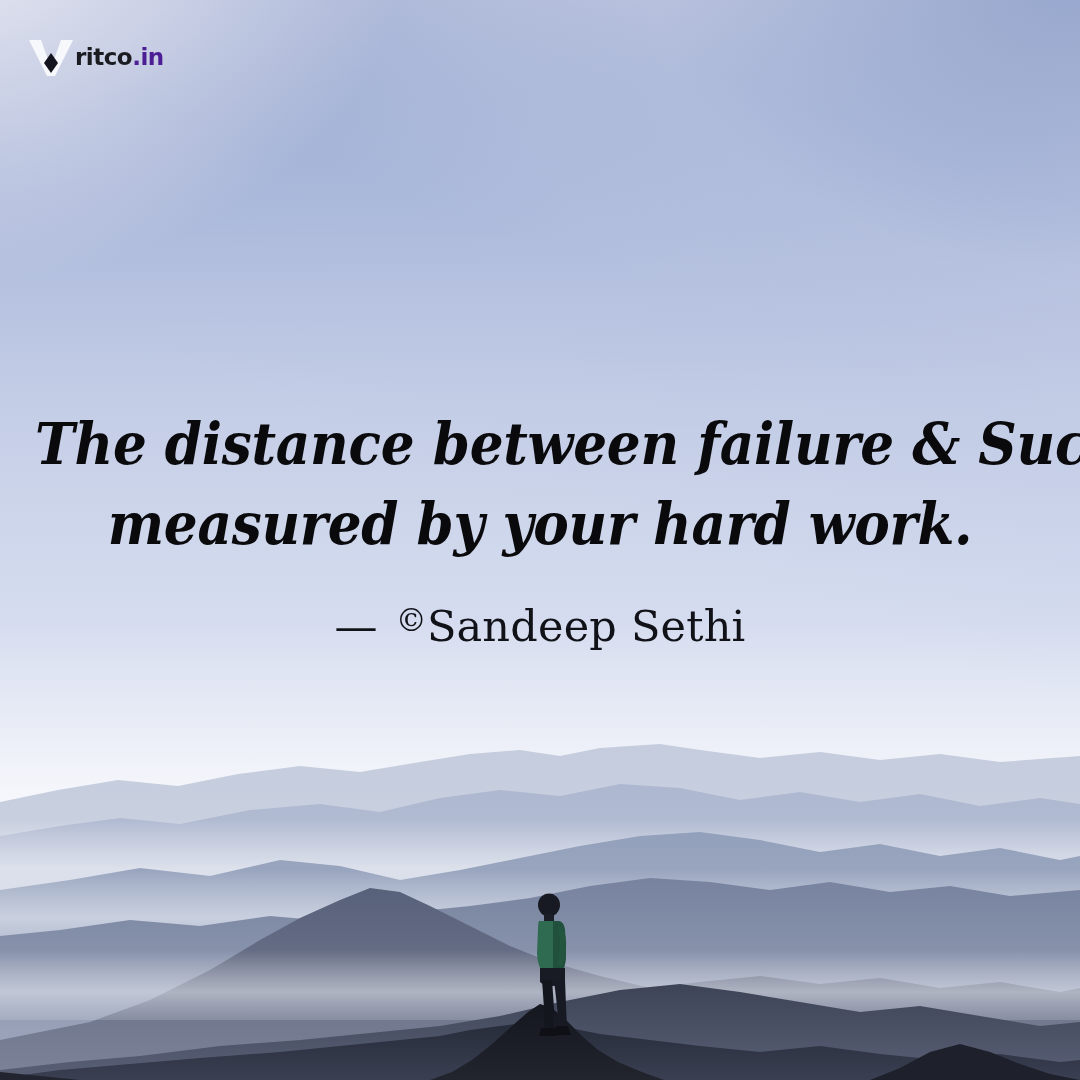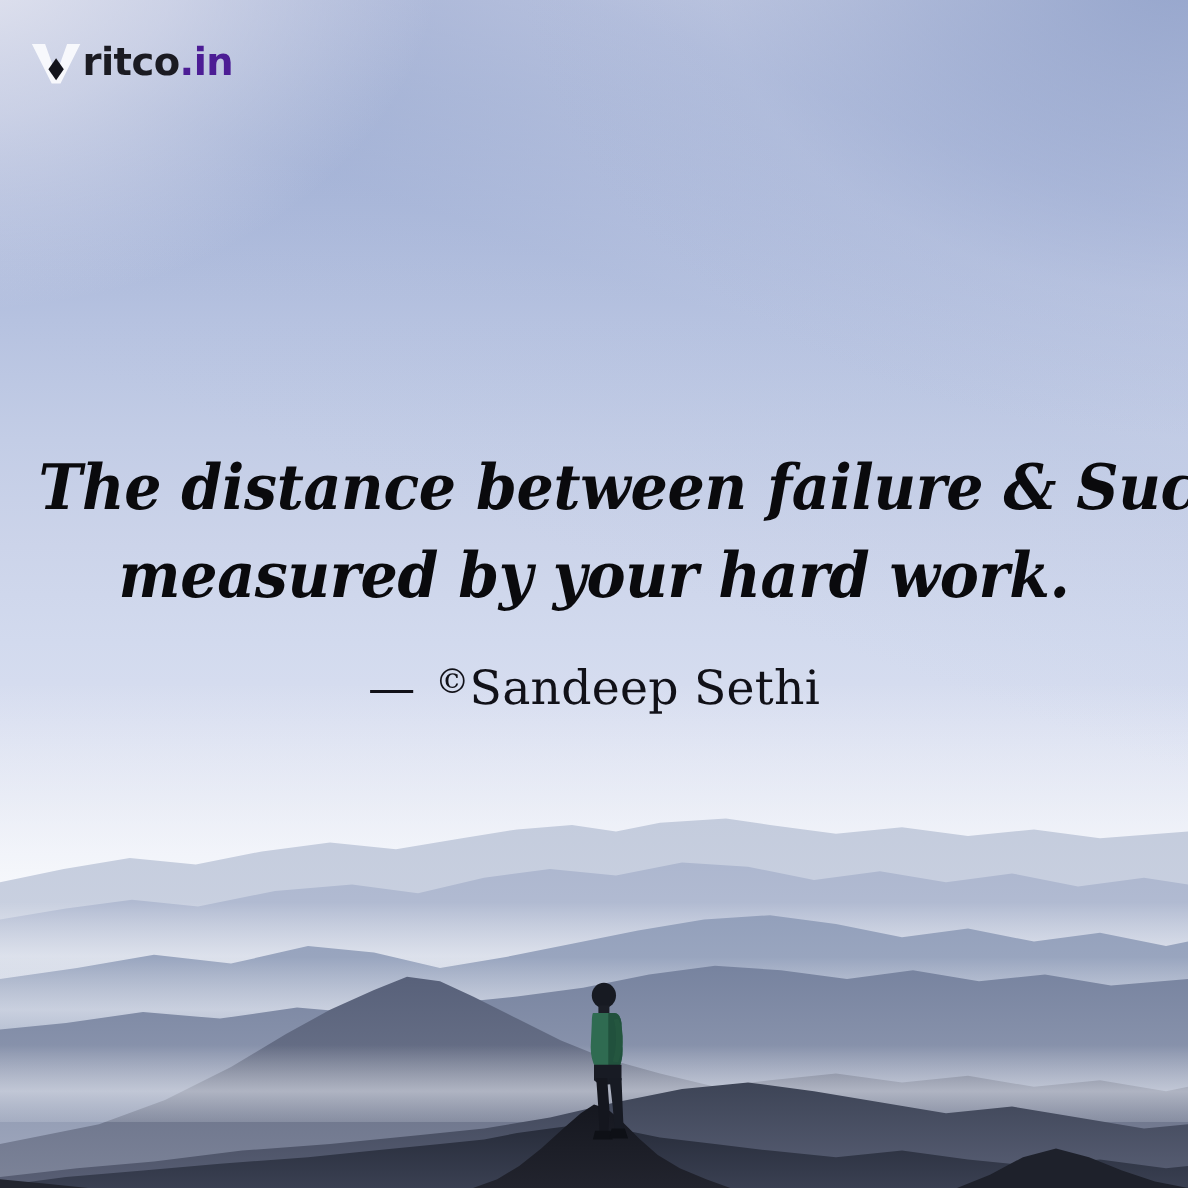--- a/index.html
+++ b/index.html
@@ -75,21 +75,21 @@
     display:flex;align-items:center;height:46px;
     letter-spacing:-0.5px;
   }
   .logo-w{
     position:relative;width:46px;height:40px;margin-right:1px;
     flex:0 0 auto;
   }
   .logo-w svg{display:block;width:46px;height:40px;}
   .logo-text{
     font-family:"DejaVu Sans", sans-serif;
-    font-weight:bold;font-size:35px;line-height:40px;
+    font-weight:bold;font-size:23px;line-height:40px;
     display:flex;align-items:center;
   }
   .logo-ritco{color:#1b1b22;}
   .logo-in{color:#4c1d95;}
 
   
   .quote-block{
     position:absolute;left:0;top:404px;width:1080px;
     text-align:center;
   }

